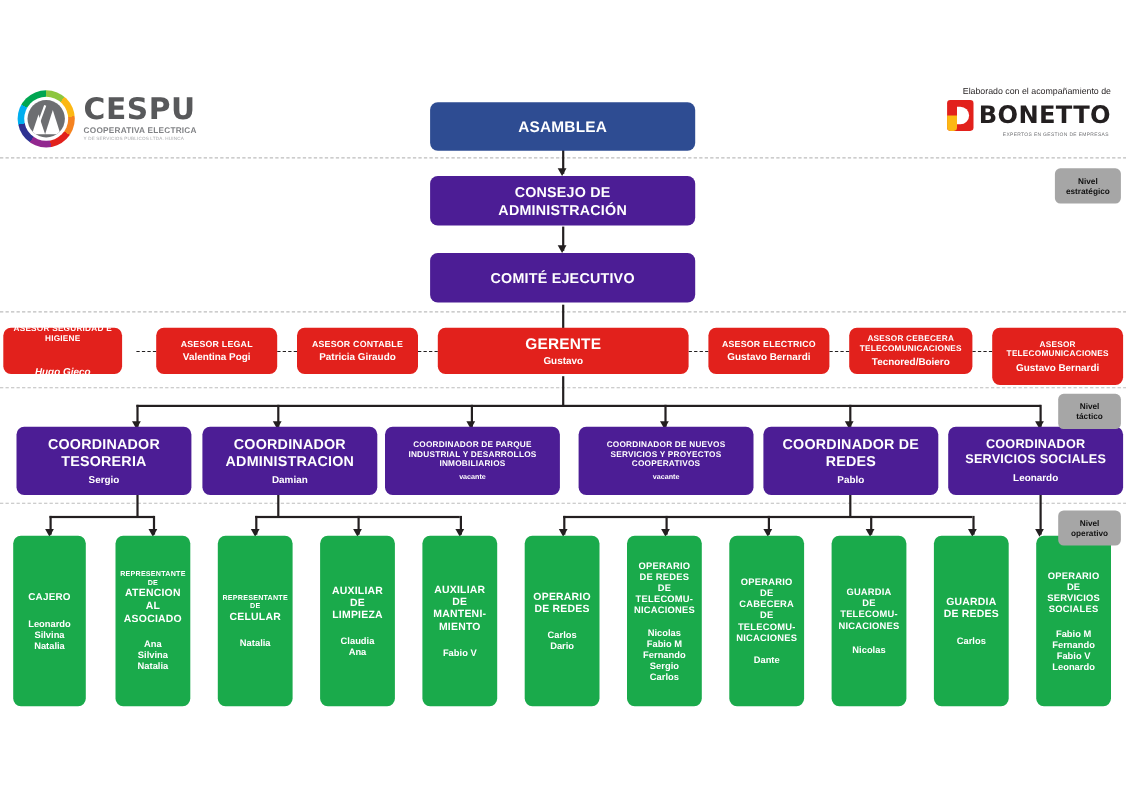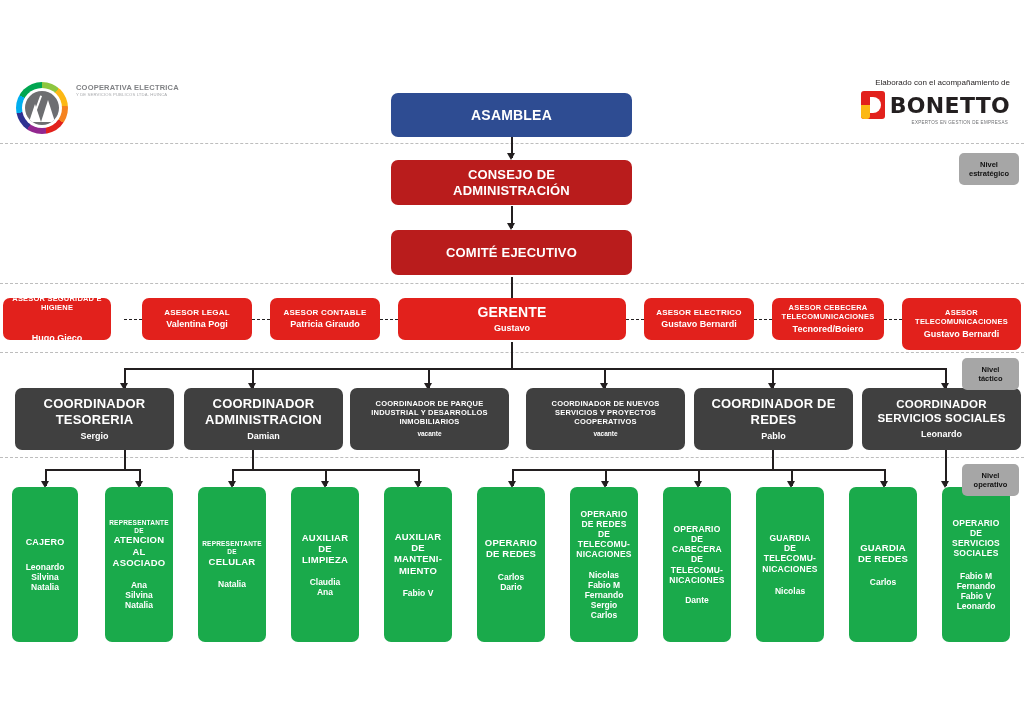--- a/index.html
+++ b/index.html
@@ -26,23 +26,23 @@
     justify-content: center;
     text-align: center;
     line-height: 1.18;
     z-index: 3;
     padding: 2px 4px;
   }
   .node .title { font-weight: bold; letter-spacing: .2px; }
   .node .people { font-weight: bold; }
 
   .blue   { background: #2e4c92; }
-  .purple { background: #b91c1c; align-items: center; }
+  .purple { background: #4c1d95; align-items: center; }
   .red    { background: #e2211c; }
-  .yellow { background: #404040; }
+  .yellow { background: #4c1d95; }
   .green  { background: #1aaa4b; }
 
   
   .sep {
     position: absolute;
     left: 0; width: 1024px;
     border-top: 1px dashed #bdbdbd;
     z-index: 1;
   }
 
@@ -137,20 +137,21 @@
 <div id="chart-root">
 
   <div id="cespu-logo">
     <div class="logo-ring"></div>
     <div class="logo-inner">
       <span class="tree t1"></span>
       <span class="tree t2"></span>
       <span class="tower"></span>
     </div>
     <div class="logo-text">
+      <div class="cespu">CESPU</div>
       <div class="l2">COOPERATIVA ELECTRICA</div>
       <div class="l3">Y DE SERVICIOS PUBLICOS LTDA. HUINCA</div>
     </div>
   </div>
 
   <div id="bonetto">
     <div class="credit">Elaborado con el acompañamiento de</div>
     <div class="bon-row">
       <div class="bon-mark">
         <span class="red-b"></span>
@@ -249,21 +250,21 @@
     <div class="title">CONSEJO DE
 ADMINISTRACIÓN</div>
   </div>
 
   <div class="node purple" style="left:391px; top:230px; width:241px; height:45px; font-size:13px;">
     <div class="title">COMITÉ EJECUTIVO</div>
   </div>
 
   <div class="node red" style="left:3px; top:298px; width:108px; height:42px; font-size:7.5px;">
     <div class="title">ASESOR SEGURIDAD E HIGIENE</div>
-    <div class="people" style="font-size:9px; margin-top:20px;">Hugo Gieco</div>
+    <div class="people" style="font-size:9px; margin-top:20px;font-style:italic;">Hugo Gieco</div>
   </div>
 
   <div class="node red" style="left:142px; top:298px; width:110px; height:42px; font-size:8px;">
     <div class="title">ASESOR LEGAL</div>
     <div class="people" style="font-size:9px; margin-top:2px;">Valentina Pogi</div>
   </div>
 
   <div class="node red" style="left:270px; top:298px; width:110px; height:42px; font-size:8px;">
     <div class="title">ASESOR CONTABLE</div>
     <div class="people" style="font-size:9px; margin-top:2px;">Patricia Giraudo</div>

